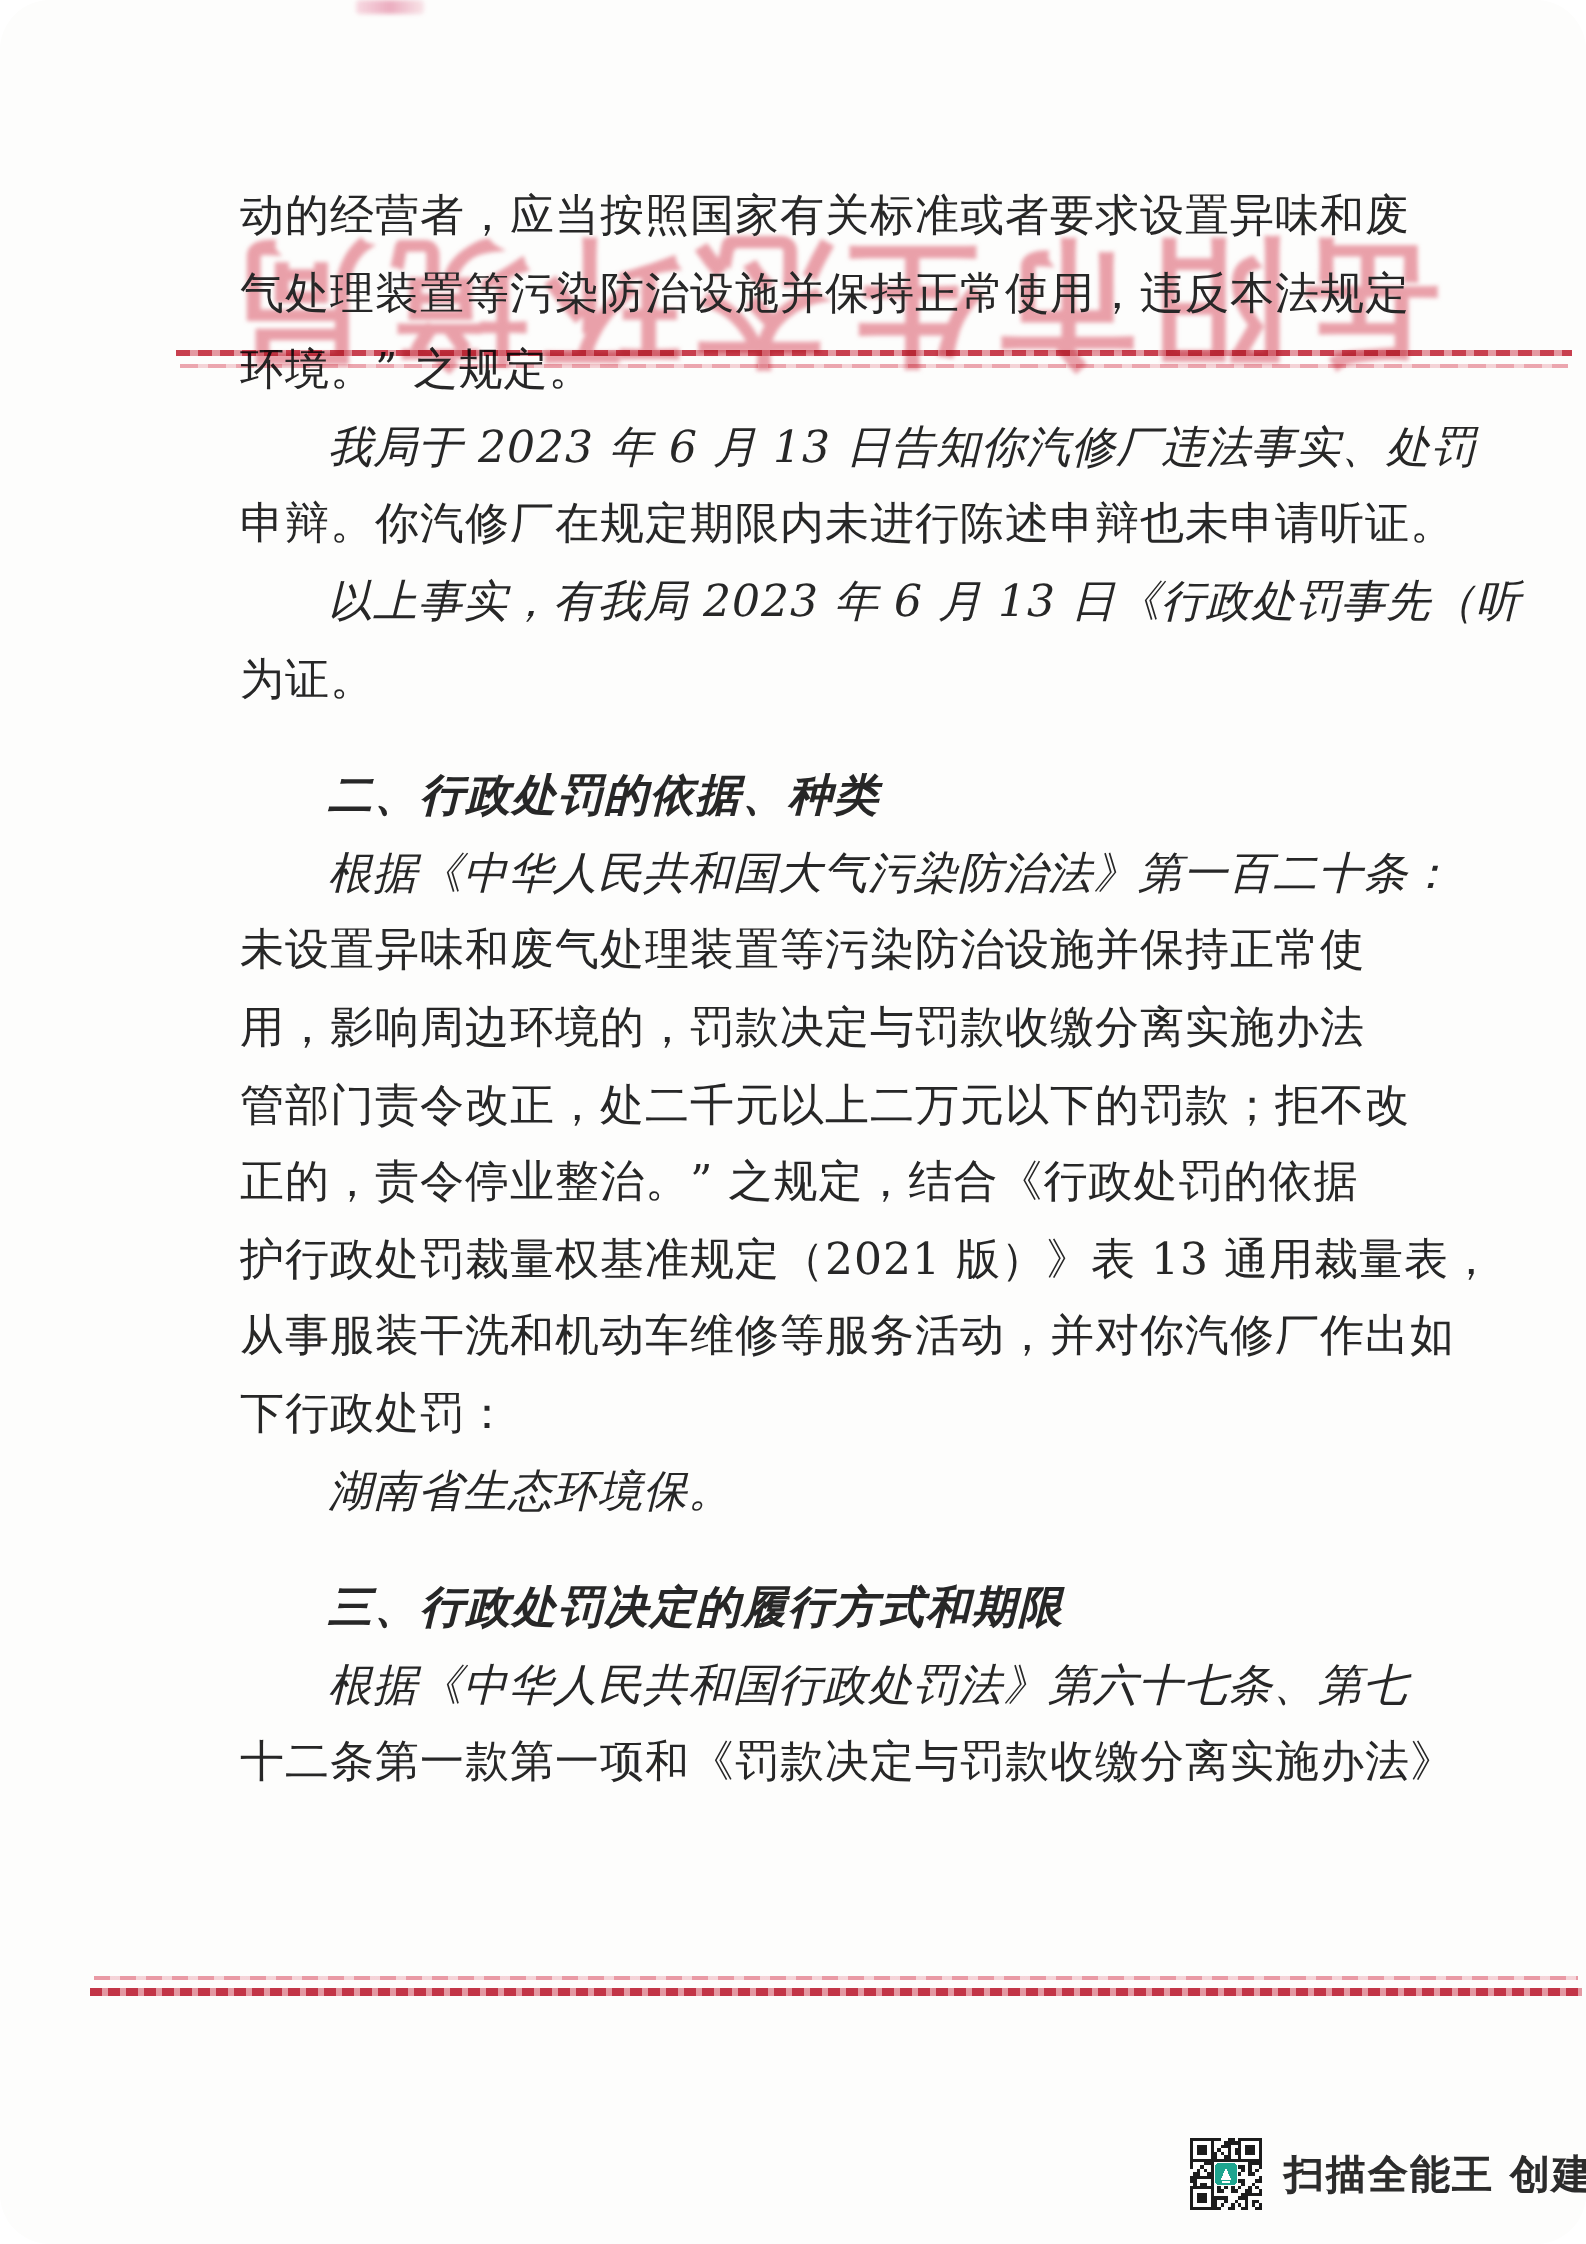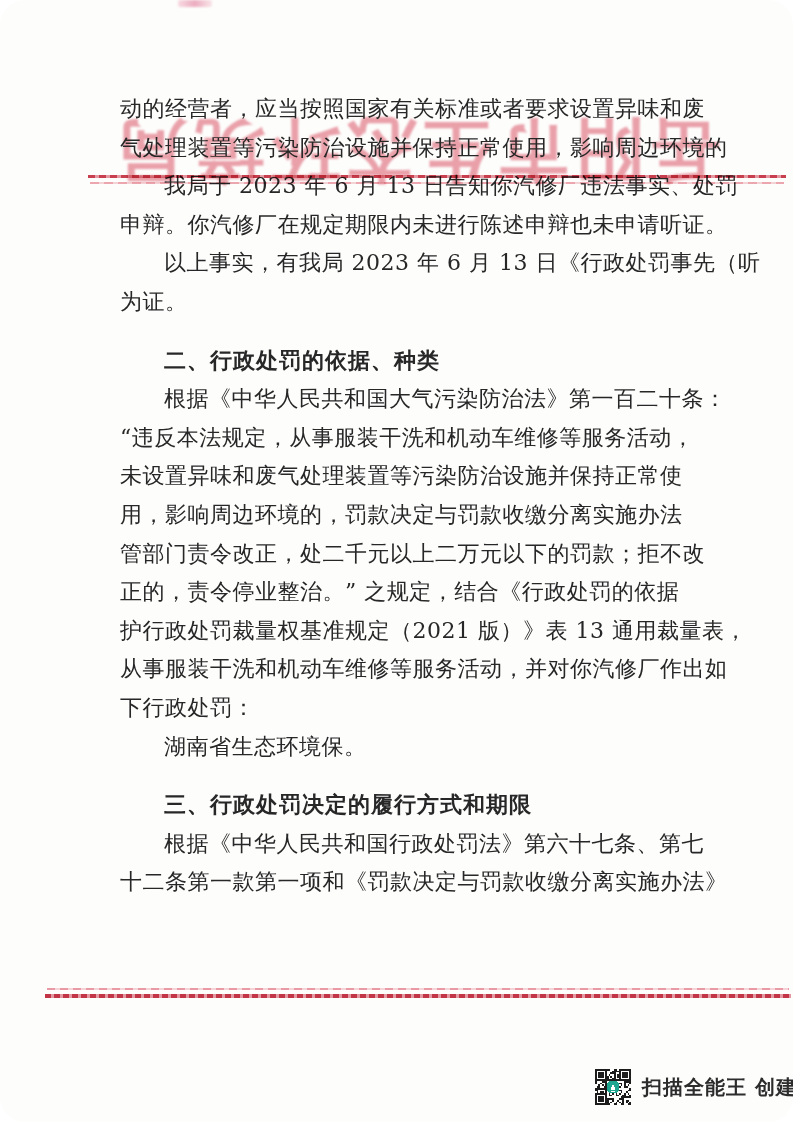--- a/index.html
+++ b/index.html
@@ -35,21 +35,21 @@
     font-family:"DejaVu Serif", serif;
   }
   
   #text-flow{
     position:absolute;left:120px;top:90px;z-index:2;
     font-size:22px;letter-spacing:.5px;color:#272727;
   }
   #text-flow .line{
     line-height:38.6px;height:38.6px;white-space:pre;
   }
-  #text-flow .indent{padding-left:44px;}
+  #text-flow .indent{padding-left:44px;font-style:italic;}
   #text-flow .heading{
     font-weight:700;
     font-family:"DejaVu Sans", sans-serif;
     letter-spacing:1px;
     margin-top:20px;
   }
   
   .redline{position:absolute;mix-blend-mode:multiply;z-index:3;}
   .red-top-a{
     left:88px;top:175px;width:698px;height:3px;
@@ -86,28 +86,28 @@
 
   <div class="smudge"></div>
 
   <div class="stamp">岳阳市生态环境局</div>
 
   <div class="redline red-top-a"></div>
   <div class="redline red-top-b"></div>
 
   <div id="text-flow">
       <div class="line">动的经营者，应当按照国家有关标准或者要求设置异味和废</div>
-      <div class="line">气处理装置等污染防治设施并保持正常使用，影响周边环境的</div>
+      <div class="line">气处理装置等污染防治设施并保持正常使用，违反本法规定</div>
+      <div class="line">环境。” 之规定。</div>
       <div class="line indent">我局于 2023 年 6 月 13 日告知你汽修厂违法事实、处罚</div>
       <div class="line">申辩。你汽修厂在规定期限内未进行陈述申辩也未申请听证。</div>
       <div class="line indent">以上事实，有我局 2023 年 6 月 13 日《行政处罚事先（听</div>
       <div class="line">为证。</div>
       <div class="line indent heading">二、行政处罚的依据、种类</div>
       <div class="line indent">根据《中华人民共和国大气污染防治法》第一百二十条：</div>
-      <div class="line">“违反本法规定，从事服装干洗和机动车维修等服务活动，</div>
       <div class="line">未设置异味和废气处理装置等污染防治设施并保持正常使</div>
       <div class="line">用，影响周边环境的，罚款决定与罚款收缴分离实施办法</div>
       <div class="line">管部门责令改正，处二千元以上二万元以下的罚款；拒不改</div>
       <div class="line">正的，责令停业整治。” 之规定，结合《行政处罚的依据</div>
       <div class="line">护行政处罚裁量权基准规定（2021 版）》表 13 通用裁量表，</div>
       <div class="line">从事服装干洗和机动车维修等服务活动，并对你汽修厂作出如</div>
       <div class="line">下行政处罚：</div>
       <div class="line indent">湖南省生态环境保。</div>
       <div class="line indent heading">三、行政处罚决定的履行方式和期限</div>
       <div class="line indent">根据《中华人民共和国行政处罚法》第六十七条、第七</div>

